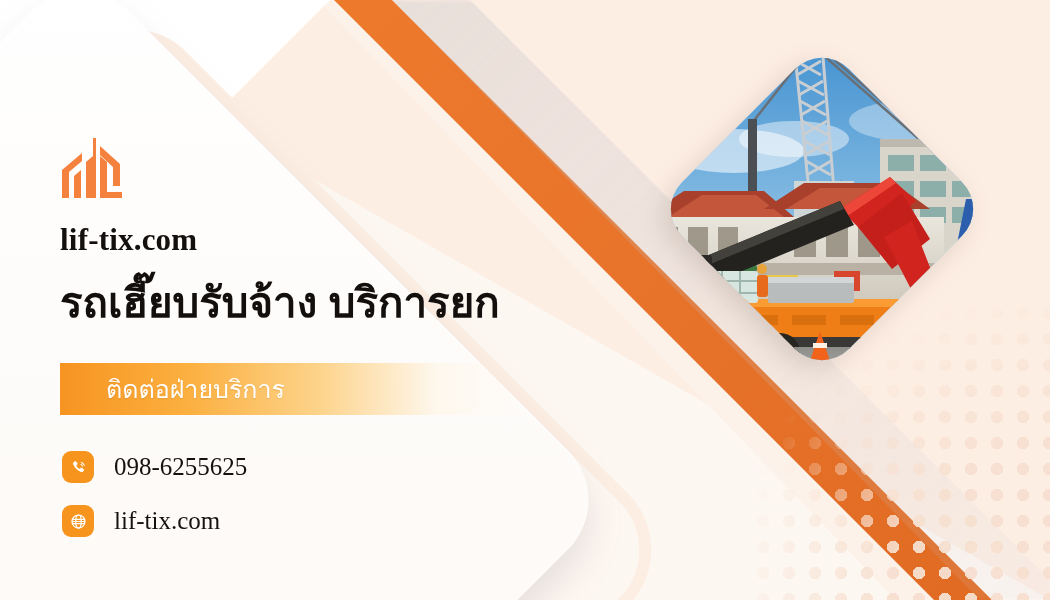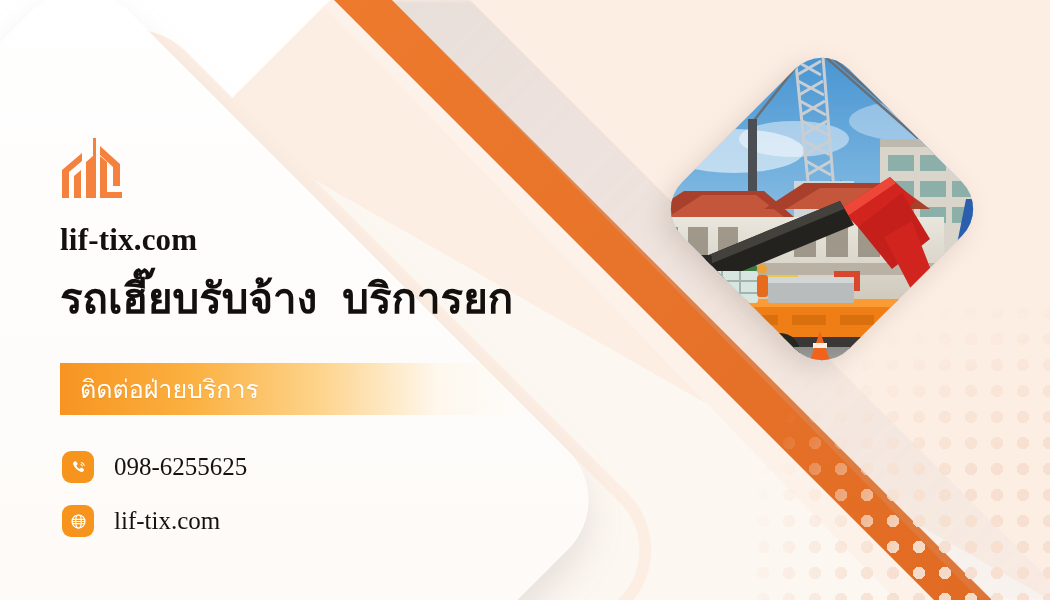--- a/index.html
+++ b/index.html
@@ -100,35 +100,36 @@
 
   .brand{
     position:absolute;left:0px;top:222px;
     font-family:"Liberation Serif", serif;
     font-weight:700;font-size:31px;letter-spacing:.2px;color:#14100e;
     white-space:nowrap;
   }
 
   .headline{
     position:absolute;left:0px;top:278px;
-    font-family:Liberation Mono, monospace;
+    font-family:Liberation Sans, sans-serif;
     font-weight:700;font-size:42px;color:#130f0d;
     white-space:nowrap;line-height:1.18;
   }
 
   .cta-bar{
     position:absolute;left:0px;top:363px;width:460px;height:52px;
     background:linear-gradient(90deg,#f79421 0%, #fbb040 28%, #fdd38a 56%, rgba(253,240,214,.35) 82%, rgba(255,255,255,0) 100%);
     display:flex;align-items:center;
   }
   .cta-text{
     padding-left:20px;
     font-family:Liberation Mono, monospace;
     font-weight:400;font-size:25px;color:#ffffff;white-space:nowrap;
     text-shadow:0 1px 1px rgba(180,110,20,.25);
+    margin-left:26px;
   }
 
   .contact{position:absolute;left:2px;top:434px;}
   .contact-row{display:flex;align-items:center;height:42px;margin-bottom:3px;margin-top:12px;}
   .ic{
     width:32px;height:32px;border-radius:9px;background:#f7941e;
     display:flex;align-items:center;justify-content:center;flex:none;
   }
   .ic svg{display:block;}
   .contact-text{

